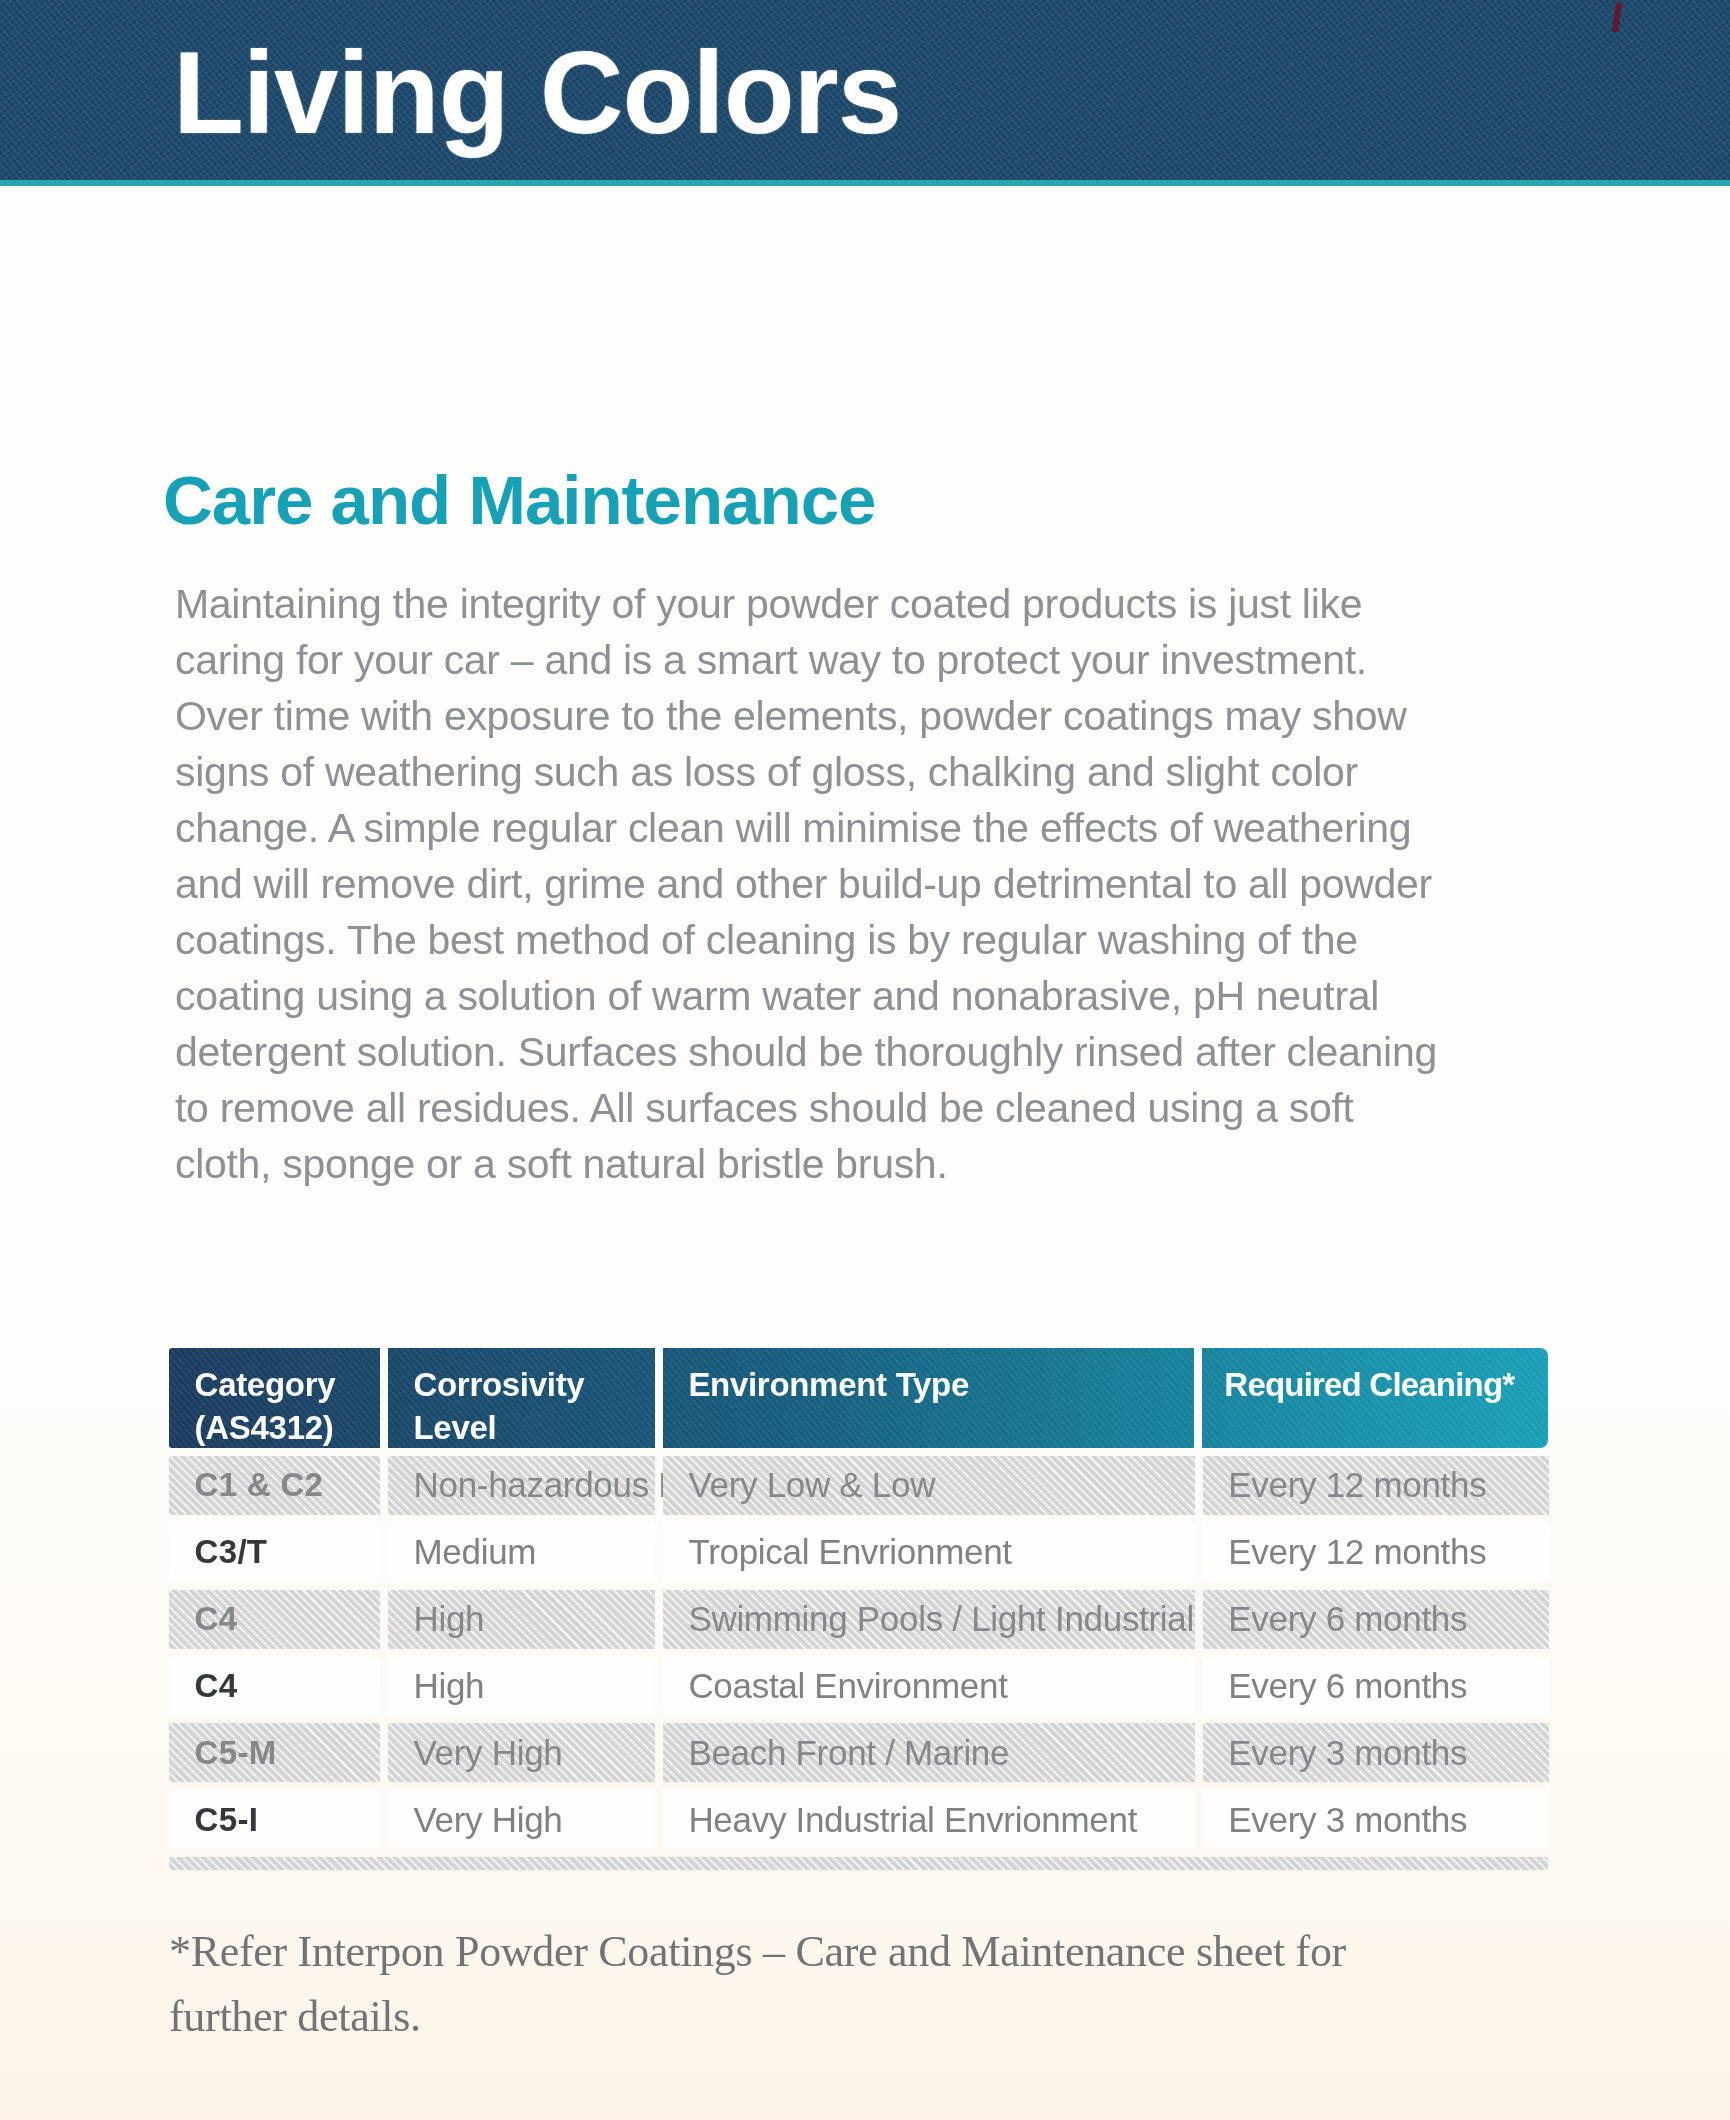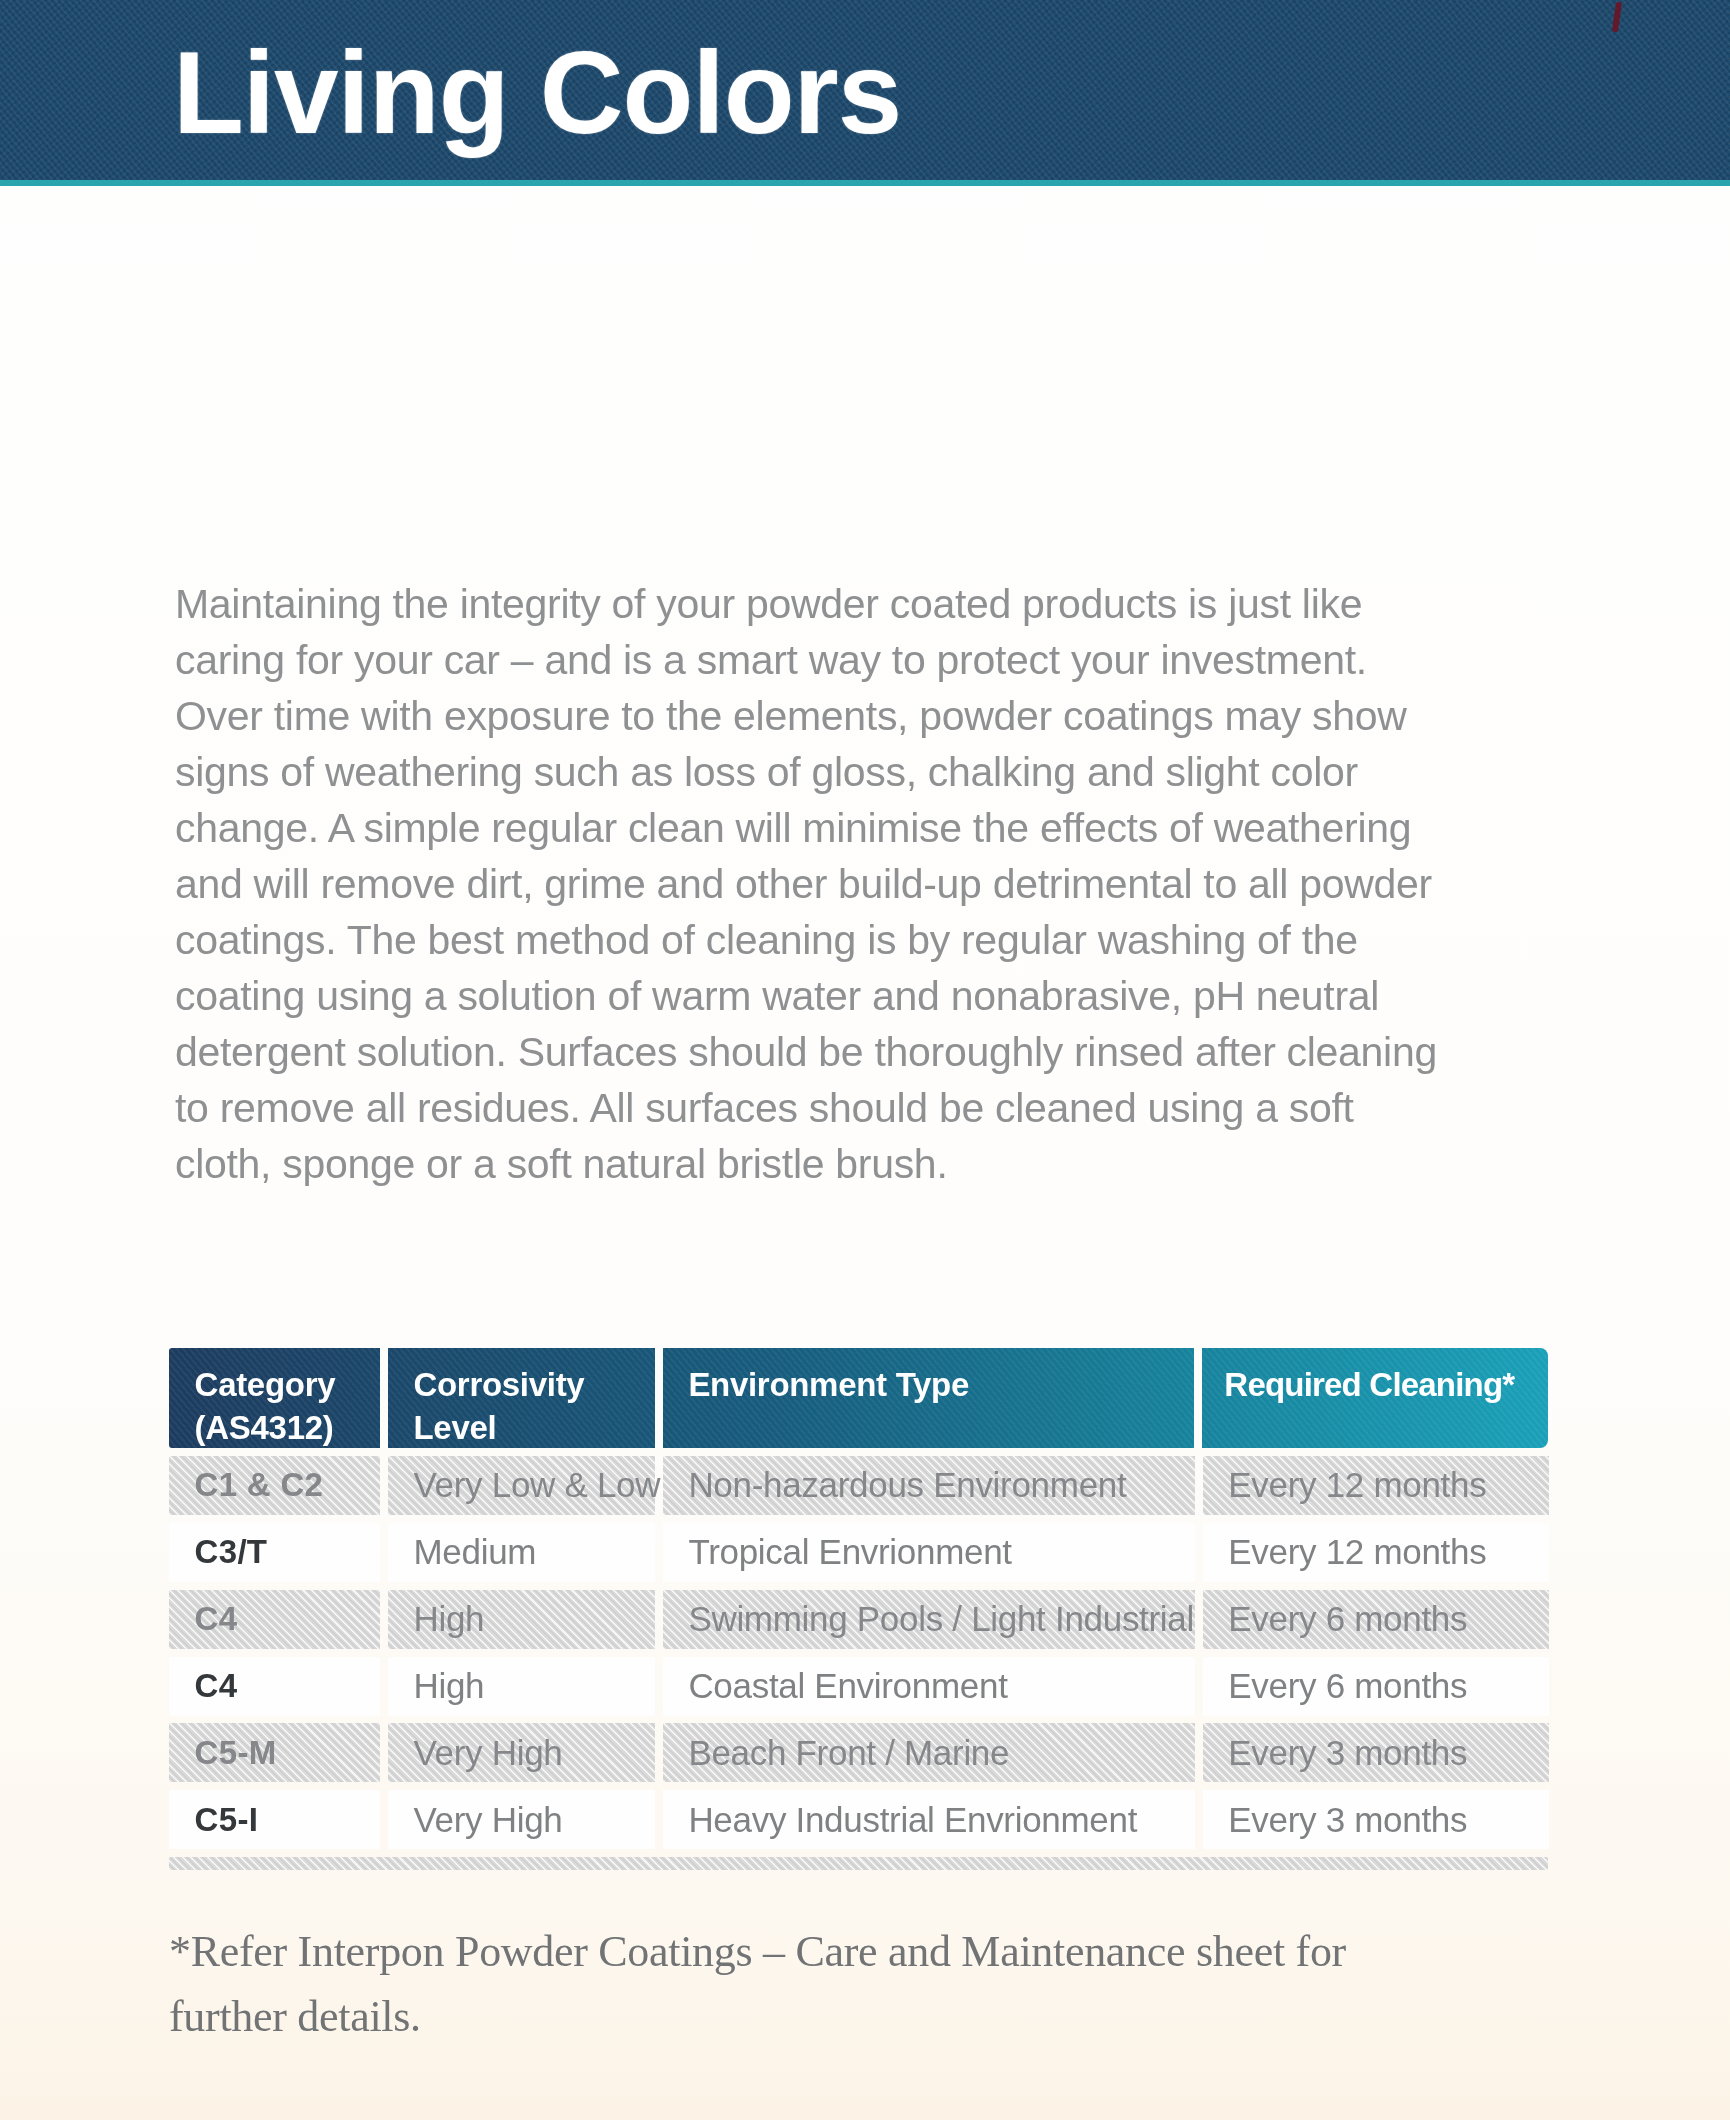--- a/index.html
+++ b/index.html
@@ -92,20 +92,21 @@
 </head>
 <body>
 
 <div id="canvas">
 
   <header class="banner">
     <div class="banner-title">Living Colors</div>
     <div class="scan-mark"></div>
   </header>
 
+  <h2 class="section-title" style="margin:0;">Care and Maintenance</h2>
 
   <p class="body-par" style="margin:0;">Maintaining the integrity of your powder coated products is just like
 caring for your car – and is a smart way to protect your investment.
 Over time with exposure to the elements, powder coatings may show
 signs of weathering such as loss of gloss, chalking and slight color
 change. A simple regular clean will minimise the effects of weathering
 and will remove dirt, grime and other build-up detrimental to all powder
 coatings. The best method of cleaning is by regular washing of the
 coating using a solution of warm water and nonabrasive, pH neutral
 detergent solution. Surfaces should be thoroughly rinsed after cleaning
@@ -118,22 +119,22 @@
       <div class="th">Corrosivity Level</div>
       <div class="th">Environment Type</div>
       <div class="th th-last">Required Cleaning*</div>
       <div class="sep sep1"></div>
       <div class="sep sep2"></div>
       <div class="sep sep3"></div>
     </div>
     <div id="table-body">
         <div class="trow striped">
     <div class="td cat">C1 &amp; C2</div>
+    <div class="td">Non-hazardous Environment</div>
     <div class="td">Very Low &amp; Low</div>
-    <div class="td">Non-hazardous Environment</div>
     <div class="td">Every 12 months</div>
   </div>
         <div class="trow">
     <div class="td cat">C3/T</div>
     <div class="td">Medium</div>
     <div class="td">Tropical Envrionment</div>
     <div class="td">Every 12 months</div>
   </div>
         <div class="trow striped">
     <div class="td cat">C4</div>

